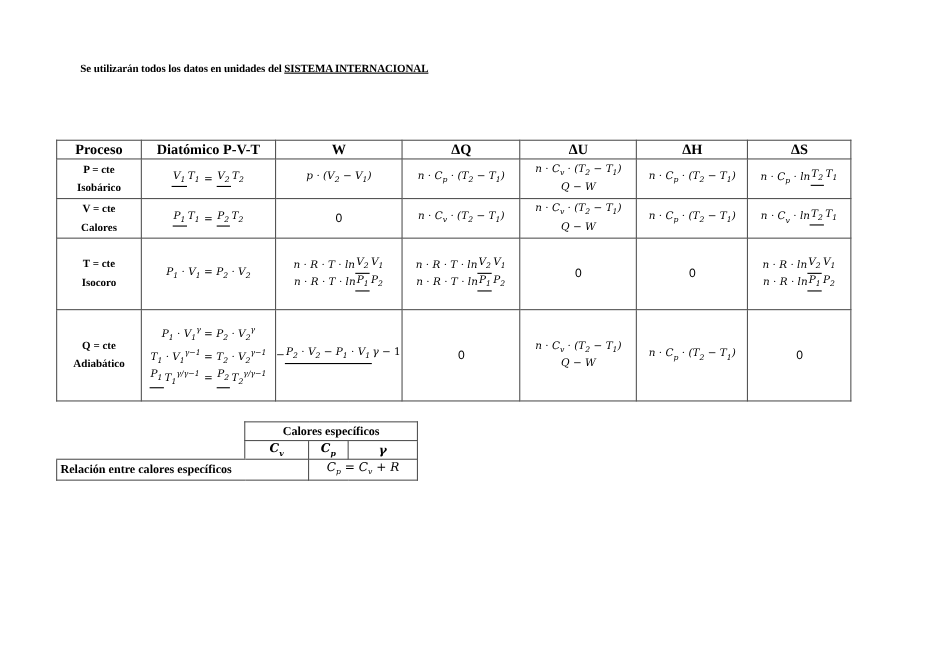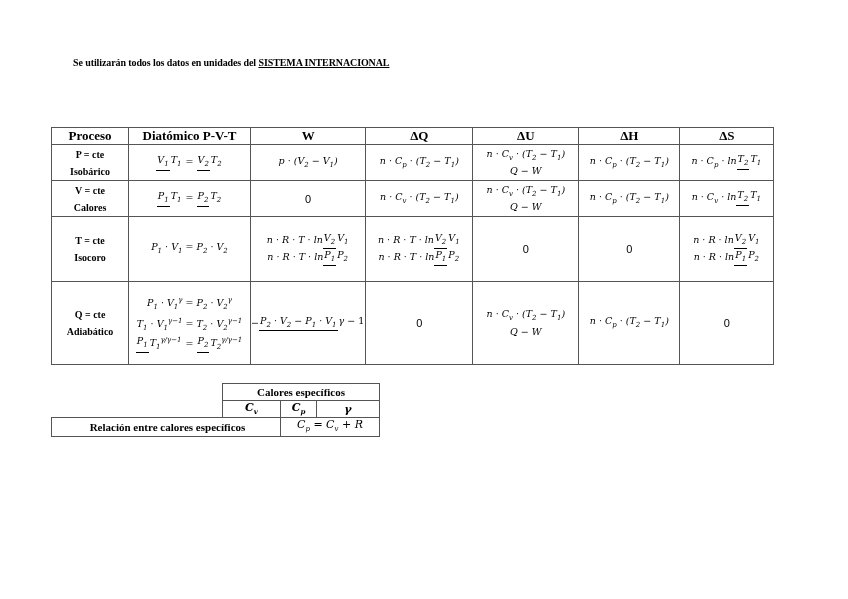--- a/index.html
+++ b/index.html
@@ -194,17 +194,17 @@
     <td class="blank"></td>
     <td colspan="3" class="hlabel">Calores específicos</td>
   </tr>
   <tr style="height:17px">
     <td class="blank" style="border-bottom:1px solid #555 !important"></td>
     <td class="hsub">C<sub>v</sub></td>
     <td class="hsub">C<sub>p</sub></td>
     <td class="hsub">γ</td>
   </tr>
   <tr style="height:18px">
-    <td colspan="2" class="hlabel" style="text-align:center;padding-left:3px">Relación entre calores específicos</td>
+    <td colspan="2" class="hlabel" style="text-align:left;padding-left:3px">Relación entre calores específicos</td>
     <td colspan="2" class="m">C<sub>p</sub> <span class="up">=</span> C<sub>v</sub> <span class="up">+</span> R</td>
   </tr>
 </tbody>
   </table>
 
 </body></html>

